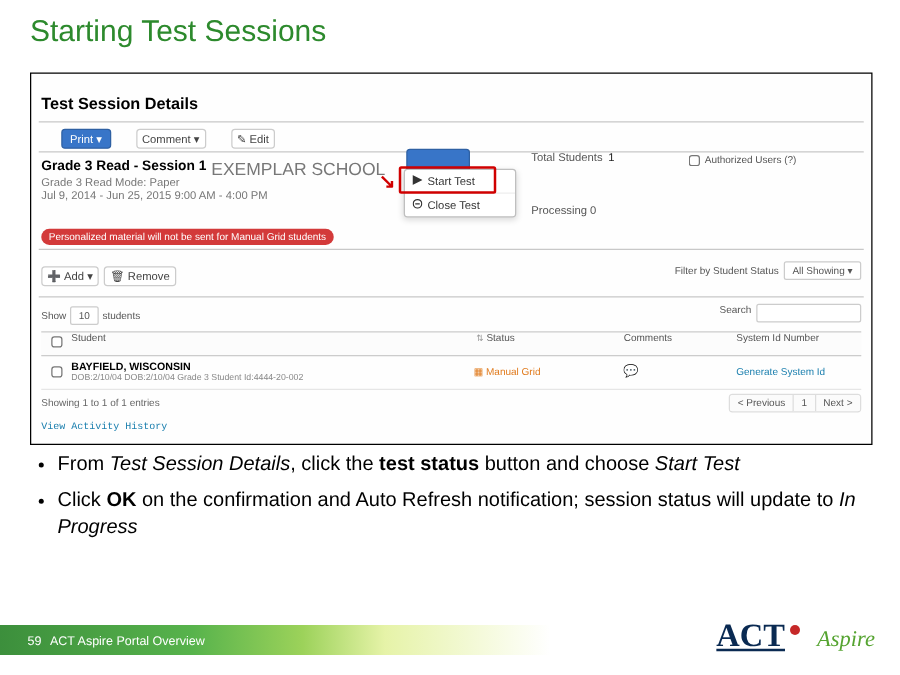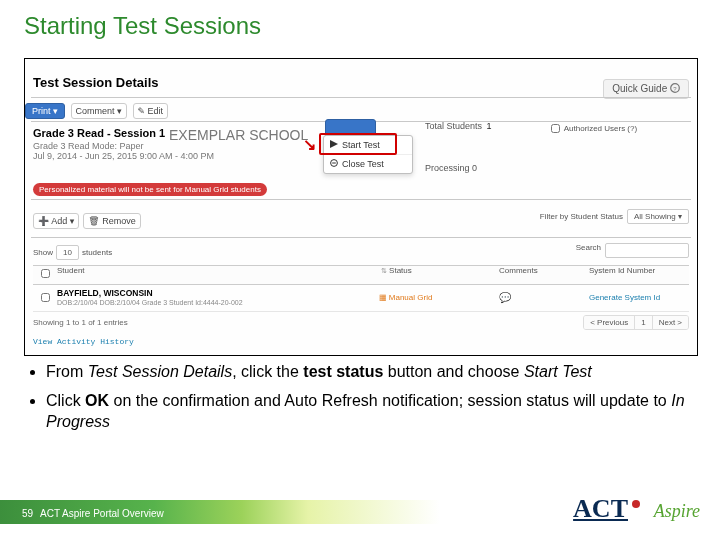--- a/index.html
+++ b/index.html
@@ -62,24 +62,24 @@
     padding: 3px 8px;
     font-size: 10px;
     color: #555;
   }
   .qg-icon {
     display: inline-block;
     vertical-align: middle;
   }
   .action-row {
     position: absolute;
-    left: 0;
+    left: 24px;
     top: 44px;
     display: flex;
-    gap: 6px;
+    gap: 20px;
     align-items: center;
   }
   .btn-primary {
     background: #3875c8;
     color: #fff;
     font-size: 9px;
     padding: 2px 6px;
     border-radius: 3px;
     border: 1px solid #2e60a3;
   }
@@ -392,29 +392,20 @@
   }
 </style>
 </head>
 <body>
 
 <div class="slide">
   <div class="title">Starting Test Sessions</div>
 
   <div class="screenshot">
     <div class="ss-title">Test Session Details</div>
-    <div class="quick-guide">
-      <span>Quick Guide</span>
-      <span class="qg-icon">
-        <svg width="10" height="10" viewBox="0 0 10 10">
-            <circle cx="5" cy="5" r="4.3" fill="none" stroke="#777" stroke-width="1.2"></circle>
-            <text x="5" y="7.6" text-anchor="middle" font-size="6" fill="#777" font-family="Arial">?</text>
-          </svg>
-      </span>
-    </div>
     <div class="ss-divider" style="top:38px;"></div>
 
     <div class="action-row">
       <div class="btn-primary">Print ▾</div>
       <div class="btn-lite">Comment ▾</div>
       <div class="btn-lite">✎ Edit</div>
     </div>
 
     <div class="ss-divider" style="top:62px;"></div>
 

